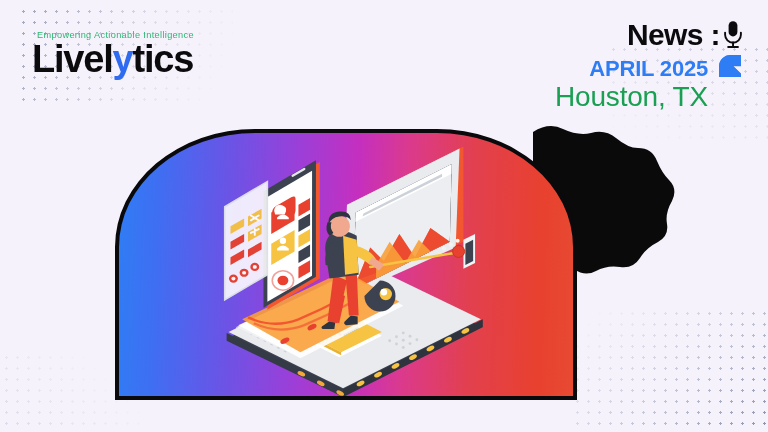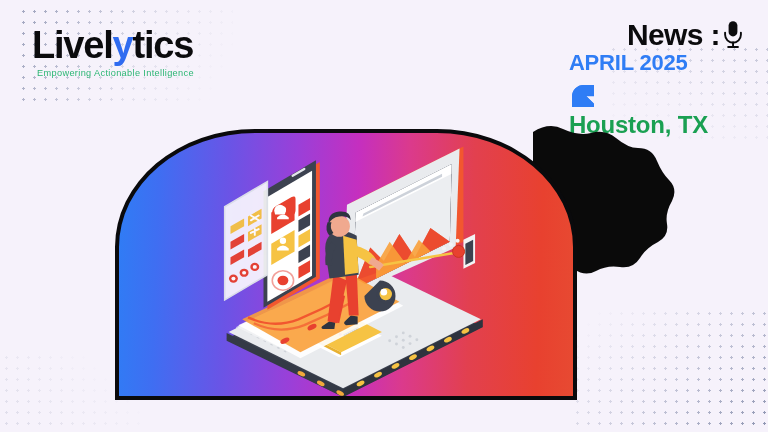--- a/index.html
+++ b/index.html
@@ -81,31 +81,31 @@
     display: flex; align-items: center; justify-content: flex-end;
     gap: 2px;
   }
   #news-label {
     font-size: 30px; font-weight: bold; color: #0b0b0d;
     letter-spacing: -.6px; line-height: 1;
   }
   #mic-icon { display:block; width: 22px; height: 30px; }
 
   #date-row {
-    display: flex; align-items: flex-start; justify-content: flex-end;
-    gap: 8px; margin-top: 2px; flex-direction: column;
+    display: flex; align-items: flex-end; justify-content: flex-end;
+    gap: 8px; margin-top: 2px;
   }
   #date-label {
     font-size: 22px; font-weight: bold; color: #2f7df5;
     letter-spacing: -.2px; line-height: 1;
   }
   #quote-icon { display:block; width: 28px; height: 28px; }
 
   #location-label {
-    font-size: 24px; font-weight: bold; color: #1aa052;
+    font-size: 28px; font-weight: normal; color: #1aa052;
     letter-spacing: -.2px; line-height: 1;
     margin-top: 3px; margin-right: 36px;
   }
 
   
   #badge-burst {
     position: absolute; left: 527px; top: 126px;
     width: 150px; height: 162px;
   }
 
@@ -136,22 +136,22 @@
 <body>
 
 <div id="stage">
 
   <div class="dots" id="dots-topleft"></div>
   <div class="dots" id="dots-topright"></div>
   <div class="dots" id="dots-bottomright"></div>
   <div class="dots" id="dots-bottomleft"></div>
 
   <div id="logo">
+    <div id="logo-tagline">Empowering Actionable Intelligence</div>
     <div id="logo-wordmark"><span>Livel</span><span class="accent">y</span><span>tics</span></div>
-    <div id="logo-tagline">Empowering Actionable Intelligence</div>
   </div>
 
   <div id="header-right">
 
     <div id="news-row">
       <span id="news-label">News :</span>
       <span>
         <svg id="mic-icon" viewBox="0 0 22 30" aria-hidden="true">
           <rect x="6.6" y="1.2" width="8.8" height="15.2" rx="4.4" fill="#0b0b0d"></rect>
           <path d="M3.1 12.6 v2.2 a7.9 7.9 0 0 0 15.8 0 v-2.2" fill="none" stroke="#0b0b0d" stroke-width="1.9" stroke-linecap="round"></path>

